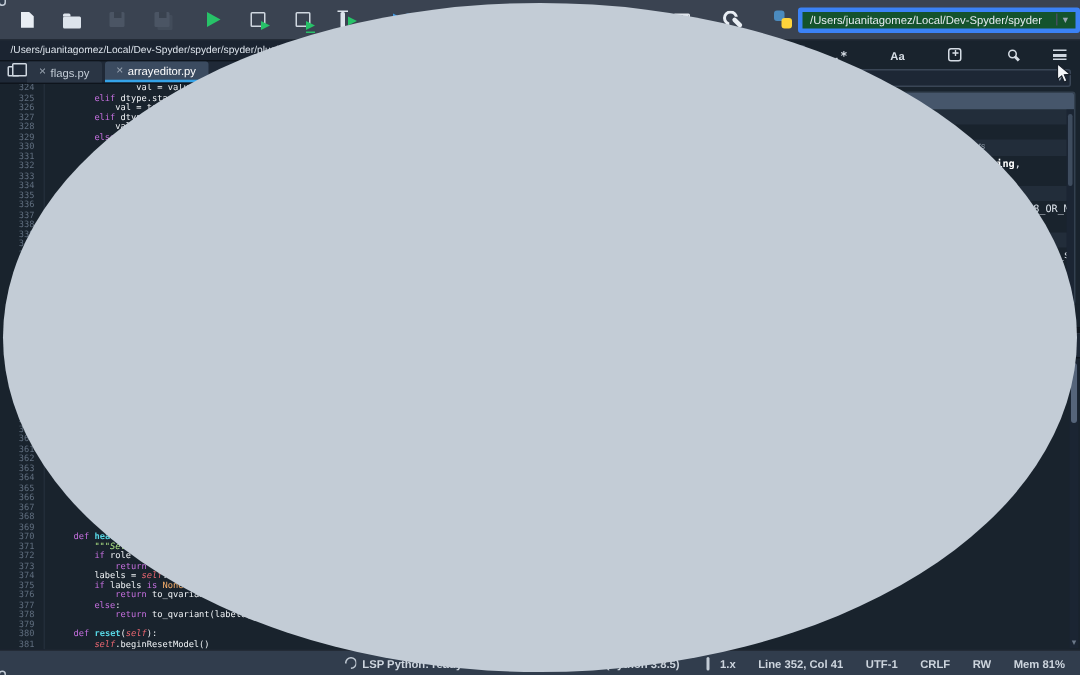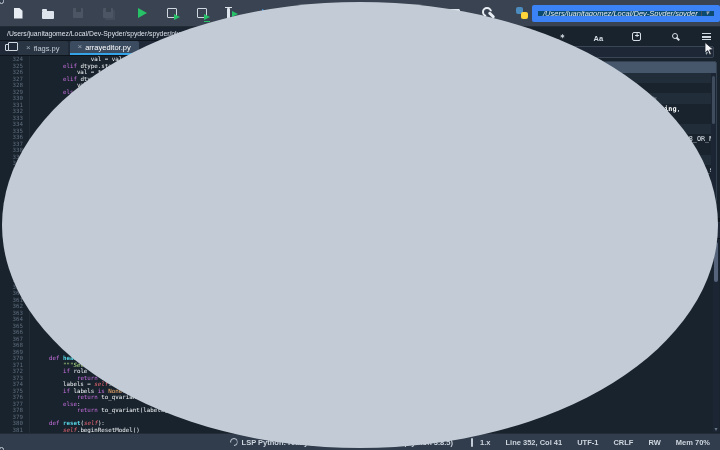--- a/index.html
+++ b/index.html
@@ -38,22 +38,22 @@
   .ic-stop{width:9px;height:9px;background:#2f9fe8;border-radius:1.5px;}
   .ic-maximize-pane{width:11px;height:9px;border:1.5px solid #dfe5ec;border-radius:1px;}
   .ic-maximize-pane::after{content:"";position:absolute;right:0;top:0;width:4px;height:100%;background:#dfe5ec;}
   .ic-preferences{width:12px;height:12px;}
   .ic-preferences::before{content:"";position:absolute;top:0;left:0;width:6px;height:6px;border:2.2px solid #e9eef4;border-radius:50%;clip-path:polygon(0 0,100% 0,100% 42%,42% 42%,42% 100%,0 100%);}
   .ic-preferences::after{content:"";position:absolute;right:1px;bottom:0;width:3px;height:8px;background:#e9eef4;border-radius:1.5px;transform:rotate(-45deg);}
   .ic-pythonpath-manager{width:12px;height:12px;}
   .ic-pythonpath-manager::before{content:"";position:absolute;top:0;left:0;width:7px;height:7px;background:#4b8bbe;border-radius:2px;}
   .ic-pythonpath-manager::after{content:"";position:absolute;right:0;bottom:0;width:7px;height:7px;background:#ffd43b;border-radius:2px;}
   .tb-right{margin-left:auto;display:flex;align-items:center;gap:8px;}
-  .pathcombo{width:188px;height:17px;background:#0c4a6e;border:6px solid #3b82f6;border-radius:2px;
-    display:flex;align-items:center;padding:0 5px;color:#e6ebf1;font-size:7.5px;white-space:nowrap;overflow:hidden;font-style:italic;}
+  .pathcombo{width:188px;height:17px;background:#14532d;border:3px solid #3b82f6;border-radius:2px;
+    display:flex;align-items:center;padding:0 5px;color:#e6ebf1;font-size:7.5px;white-space:nowrap;overflow:hidden;}
   .pathcombo .caret{margin-left:auto;color:#9aa5b2;font-size:7px;border-left:1px solid #454f5e;padding-left:3px;}
 
   
   .main{flex:1;display:grid;grid-template-columns:355px 4px 361px;min-height:0;}
   .left{display:flex;flex-direction:column;min-width:0;}
   .split{background:#10161e;}
   .right{display:flex;flex-direction:column;min-width:0;}
 
   
   .pathbar{height:14px;background:#1b2431;border-bottom:1px solid #0e141c;color:#dbe2ea;
@@ -527,20 +527,20 @@
       <span class="sitem">
         <span>UTF-1</span>
       </span>
       <span class="sitem">
         <span>CRLF</span>
       </span>
       <span class="sitem">
         <span>RW</span>
       </span>
       <span class="sitem">
-        <span>Mem 70%</span>
+        <span>Mem 81%</span>
       </span>
     </div>
 
   <svg class="cursor" width="11" height="15" viewBox="0 0 11 15">
     <path d="M1,0.5 L1,11 L3.8,8.6 L5.5,12.7 L7.3,11.9 L5.6,7.9 L9.4,7.6 Z" fill="#f5f7fa" stroke="#1a212b" stroke-width="0.8"></path>
   </svg>
 </div>
 
 </body></html>

